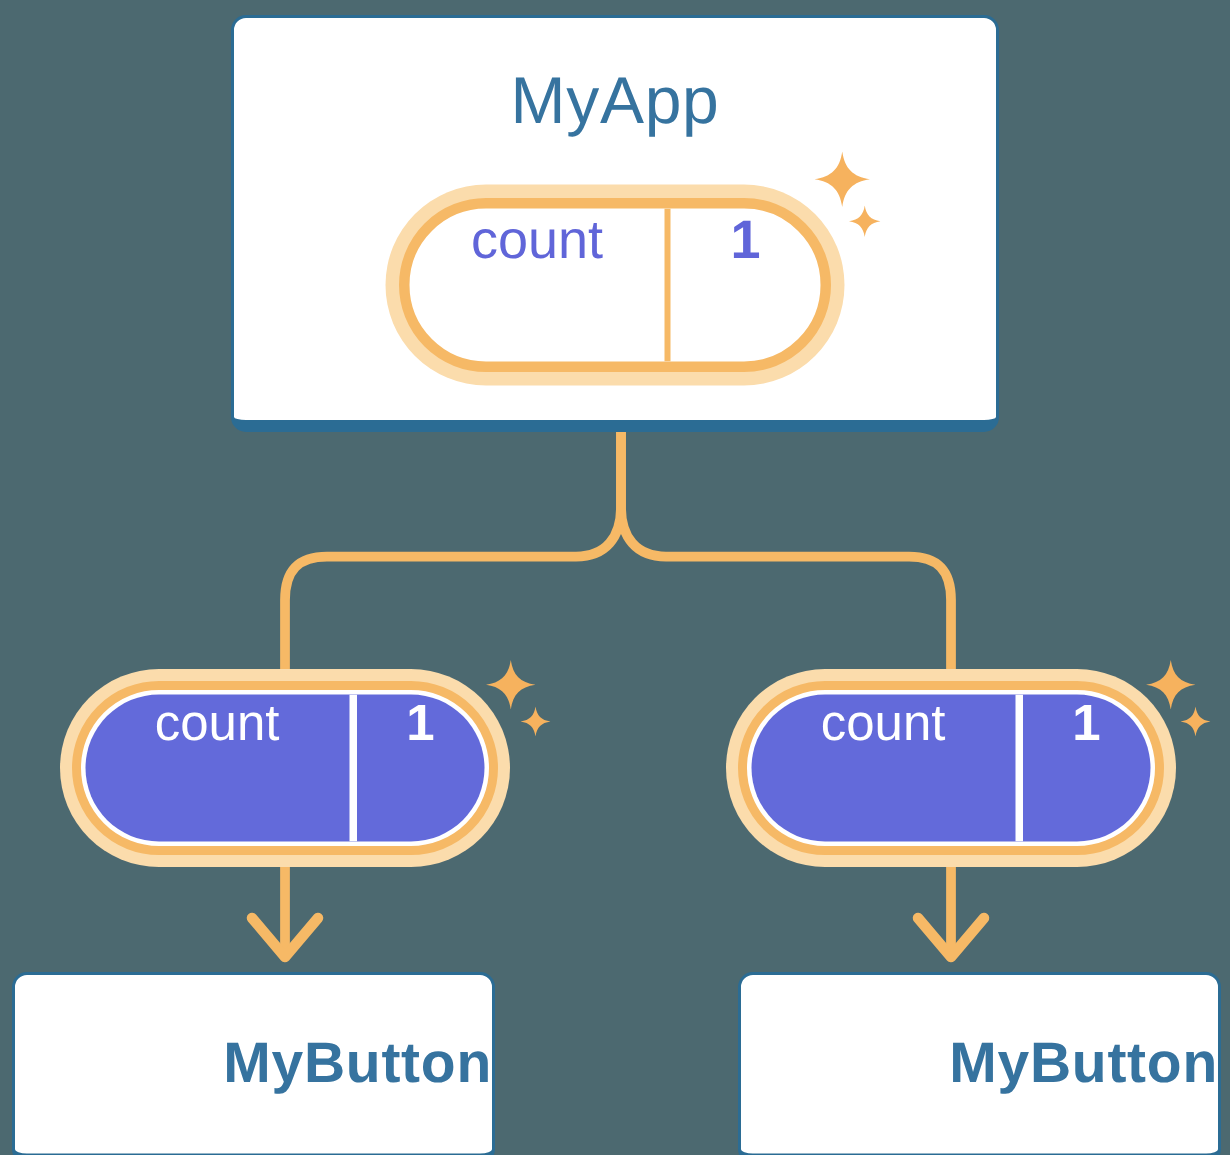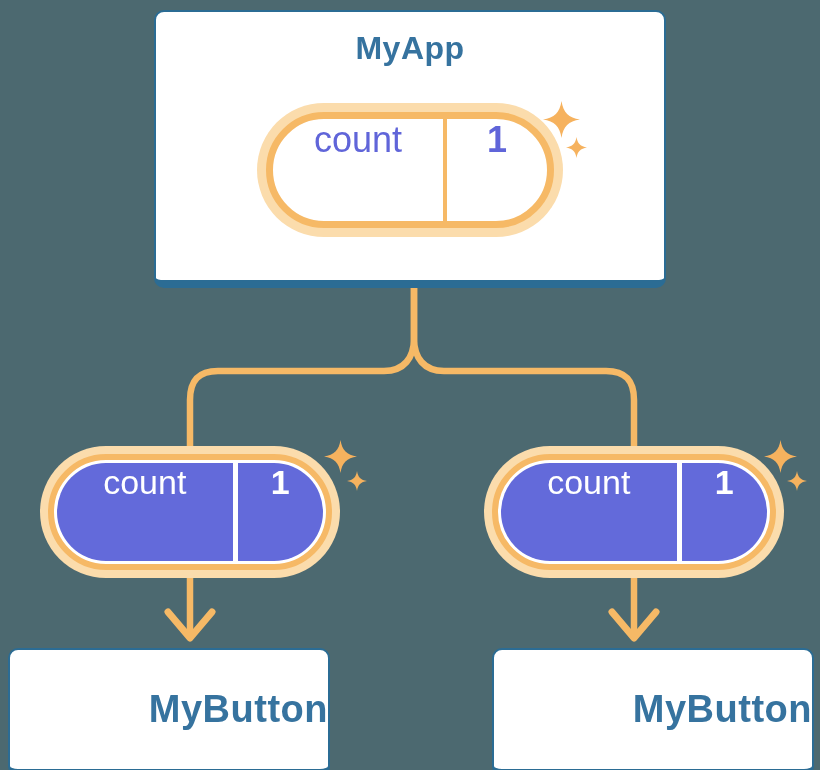--- a/index.html
+++ b/index.html
@@ -36,22 +36,22 @@
     display:flex;flex-direction:column;align-items:center;
   }
   .card--leaf{
     width:322px;height:128px;border-bottom-width:7px;
     display:flex;align-items:center;justify-content:flex-end;
   }
   .card--leaf-left{left:8px;top:648px;}
   .card--leaf-right{left:492px;top:648px;}
 
   .card-title{
-    margin-top:12px;line-height:48px;
-    font-size:32px;font-weight:700;letter-spacing:.5px;
+    margin-top:32px;line-height:48px;
+    font-size:44px;font-weight:400;letter-spacing:.5px;
     color:var(--c-title_text);
   }
   .leaf-title{
     font-size:38px;font-weight:700;letter-spacing:.5px;
     color:var(--c-title_text);
   }
 
   
   .pill--state{
     box-sizing:border-box;margin-top:40px;width:288px;height:116px;

